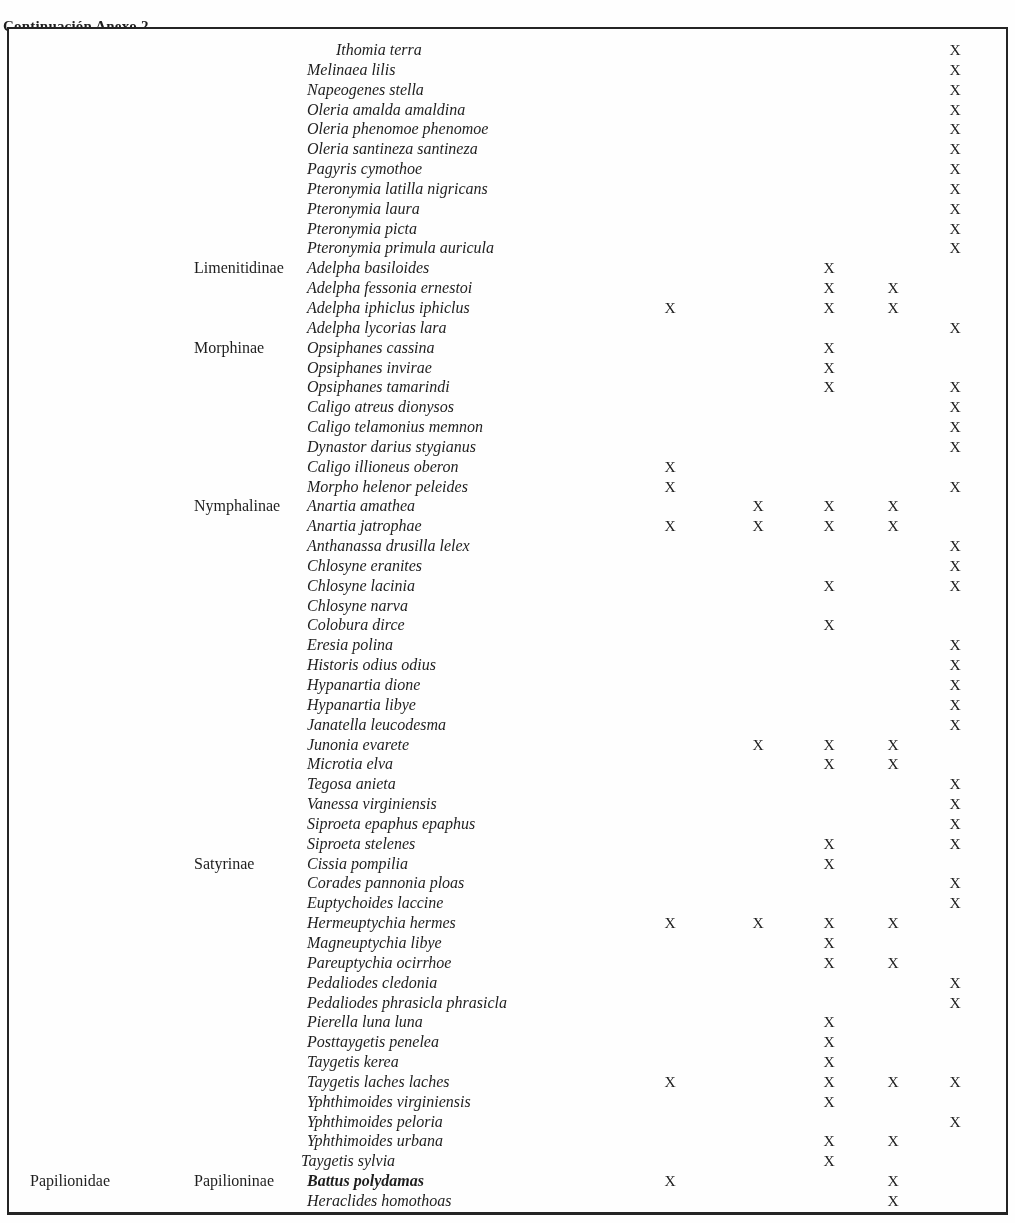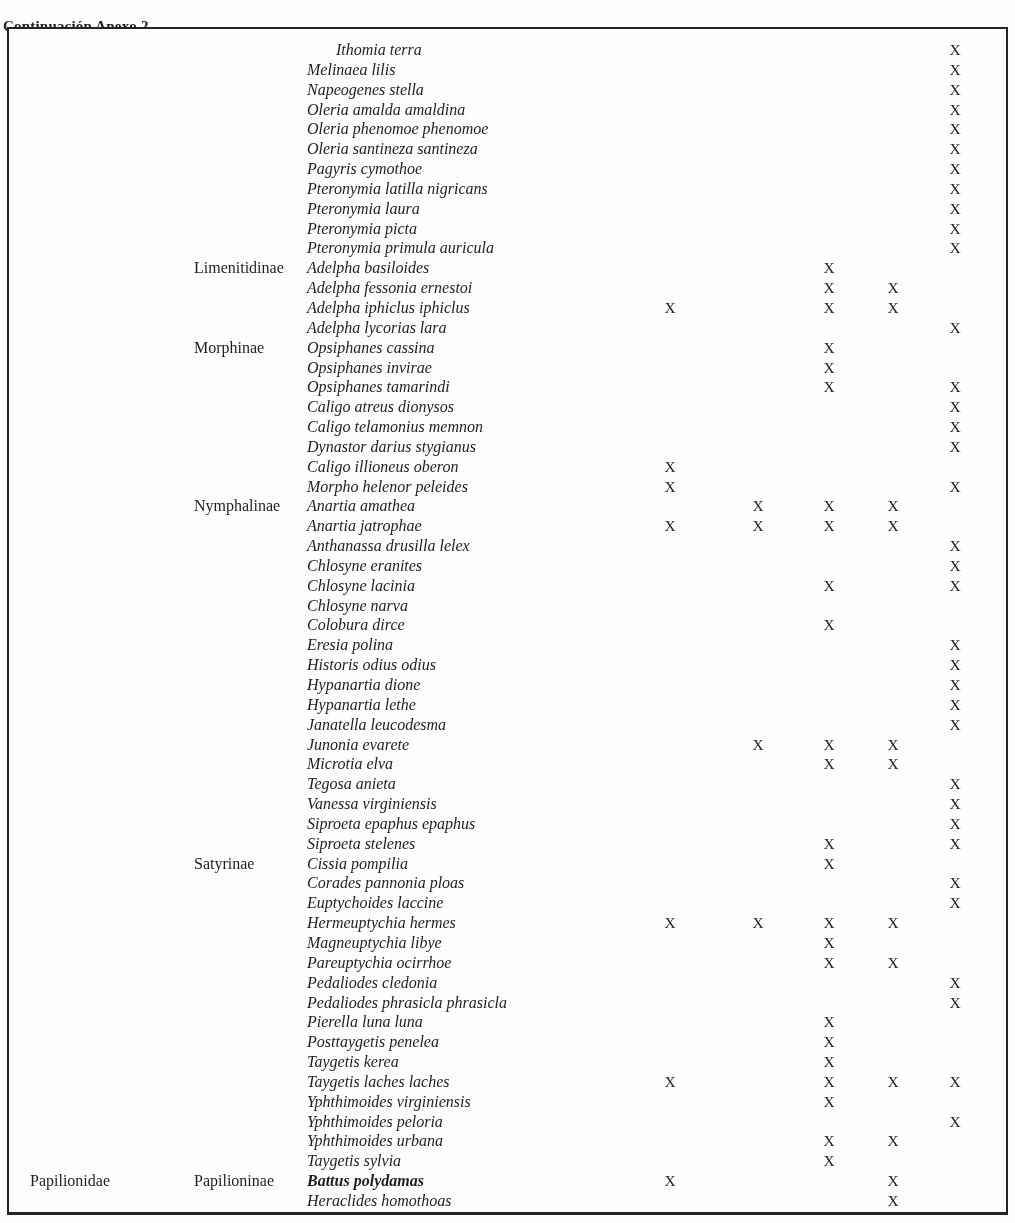--- a/index.html
+++ b/index.html
@@ -212,21 +212,21 @@
         </div>
         <div class="row">
           <span class="cell species" style="left: 298px;">Historis odius odius</span>
           <span class="mark" style="left: 946px;">X</span>
         </div>
         <div class="row">
           <span class="cell species" style="left: 298px;">Hypanartia dione</span>
           <span class="mark" style="left: 946px;">X</span>
         </div>
         <div class="row">
-          <span class="cell species" style="left: 298px;">Hypanartia lethe</span>
+          <span class="cell species" style="left: 298px;">Hypanartia libye</span>
           <span class="mark" style="left: 946px;">X</span>
         </div>
         <div class="row">
           <span class="cell species" style="left: 298px;">Janatella leucodesma</span>
           <span class="mark" style="left: 946px;">X</span>
         </div>
         <div class="row">
           <span class="cell species" style="left: 298px;">Junonia evarete</span>
           <span class="mark" style="left: 749px;">X</span>
           <span class="mark" style="left: 820px;">X</span>
@@ -317,21 +317,21 @@
         <div class="row">
           <span class="cell species" style="left: 298px;">Yphthimoides peloria</span>
           <span class="mark" style="left: 946px;">X</span>
         </div>
         <div class="row">
           <span class="cell species" style="left: 298px;">Yphthimoides urbana</span>
           <span class="mark" style="left: 820px;">X</span>
           <span class="mark" style="left: 884px;">X</span>
         </div>
         <div class="row">
-          <span class="cell species" style="left: 298px; text-align: right;">Taygetis sylvia</span>
+          <span class="cell species" style="left: 292px; text-align: right;">Taygetis sylvia</span>
           <span class="mark" style="left: 820px;">X</span>
         </div>
         <div class="row">
           <span class="cell family" style="left: 21px;">Papilionidae</span>
           <span class="cell subfamily" style="left: 185px;">Papilioninae</span>
           <span class="cell species" style="left: 298px; font-weight: bold;">Battus polydamas</span>
           <span class="mark" style="left: 661px;">X</span>
           <span class="mark" style="left: 884px;">X</span>
         </div>
         <div class="row">

